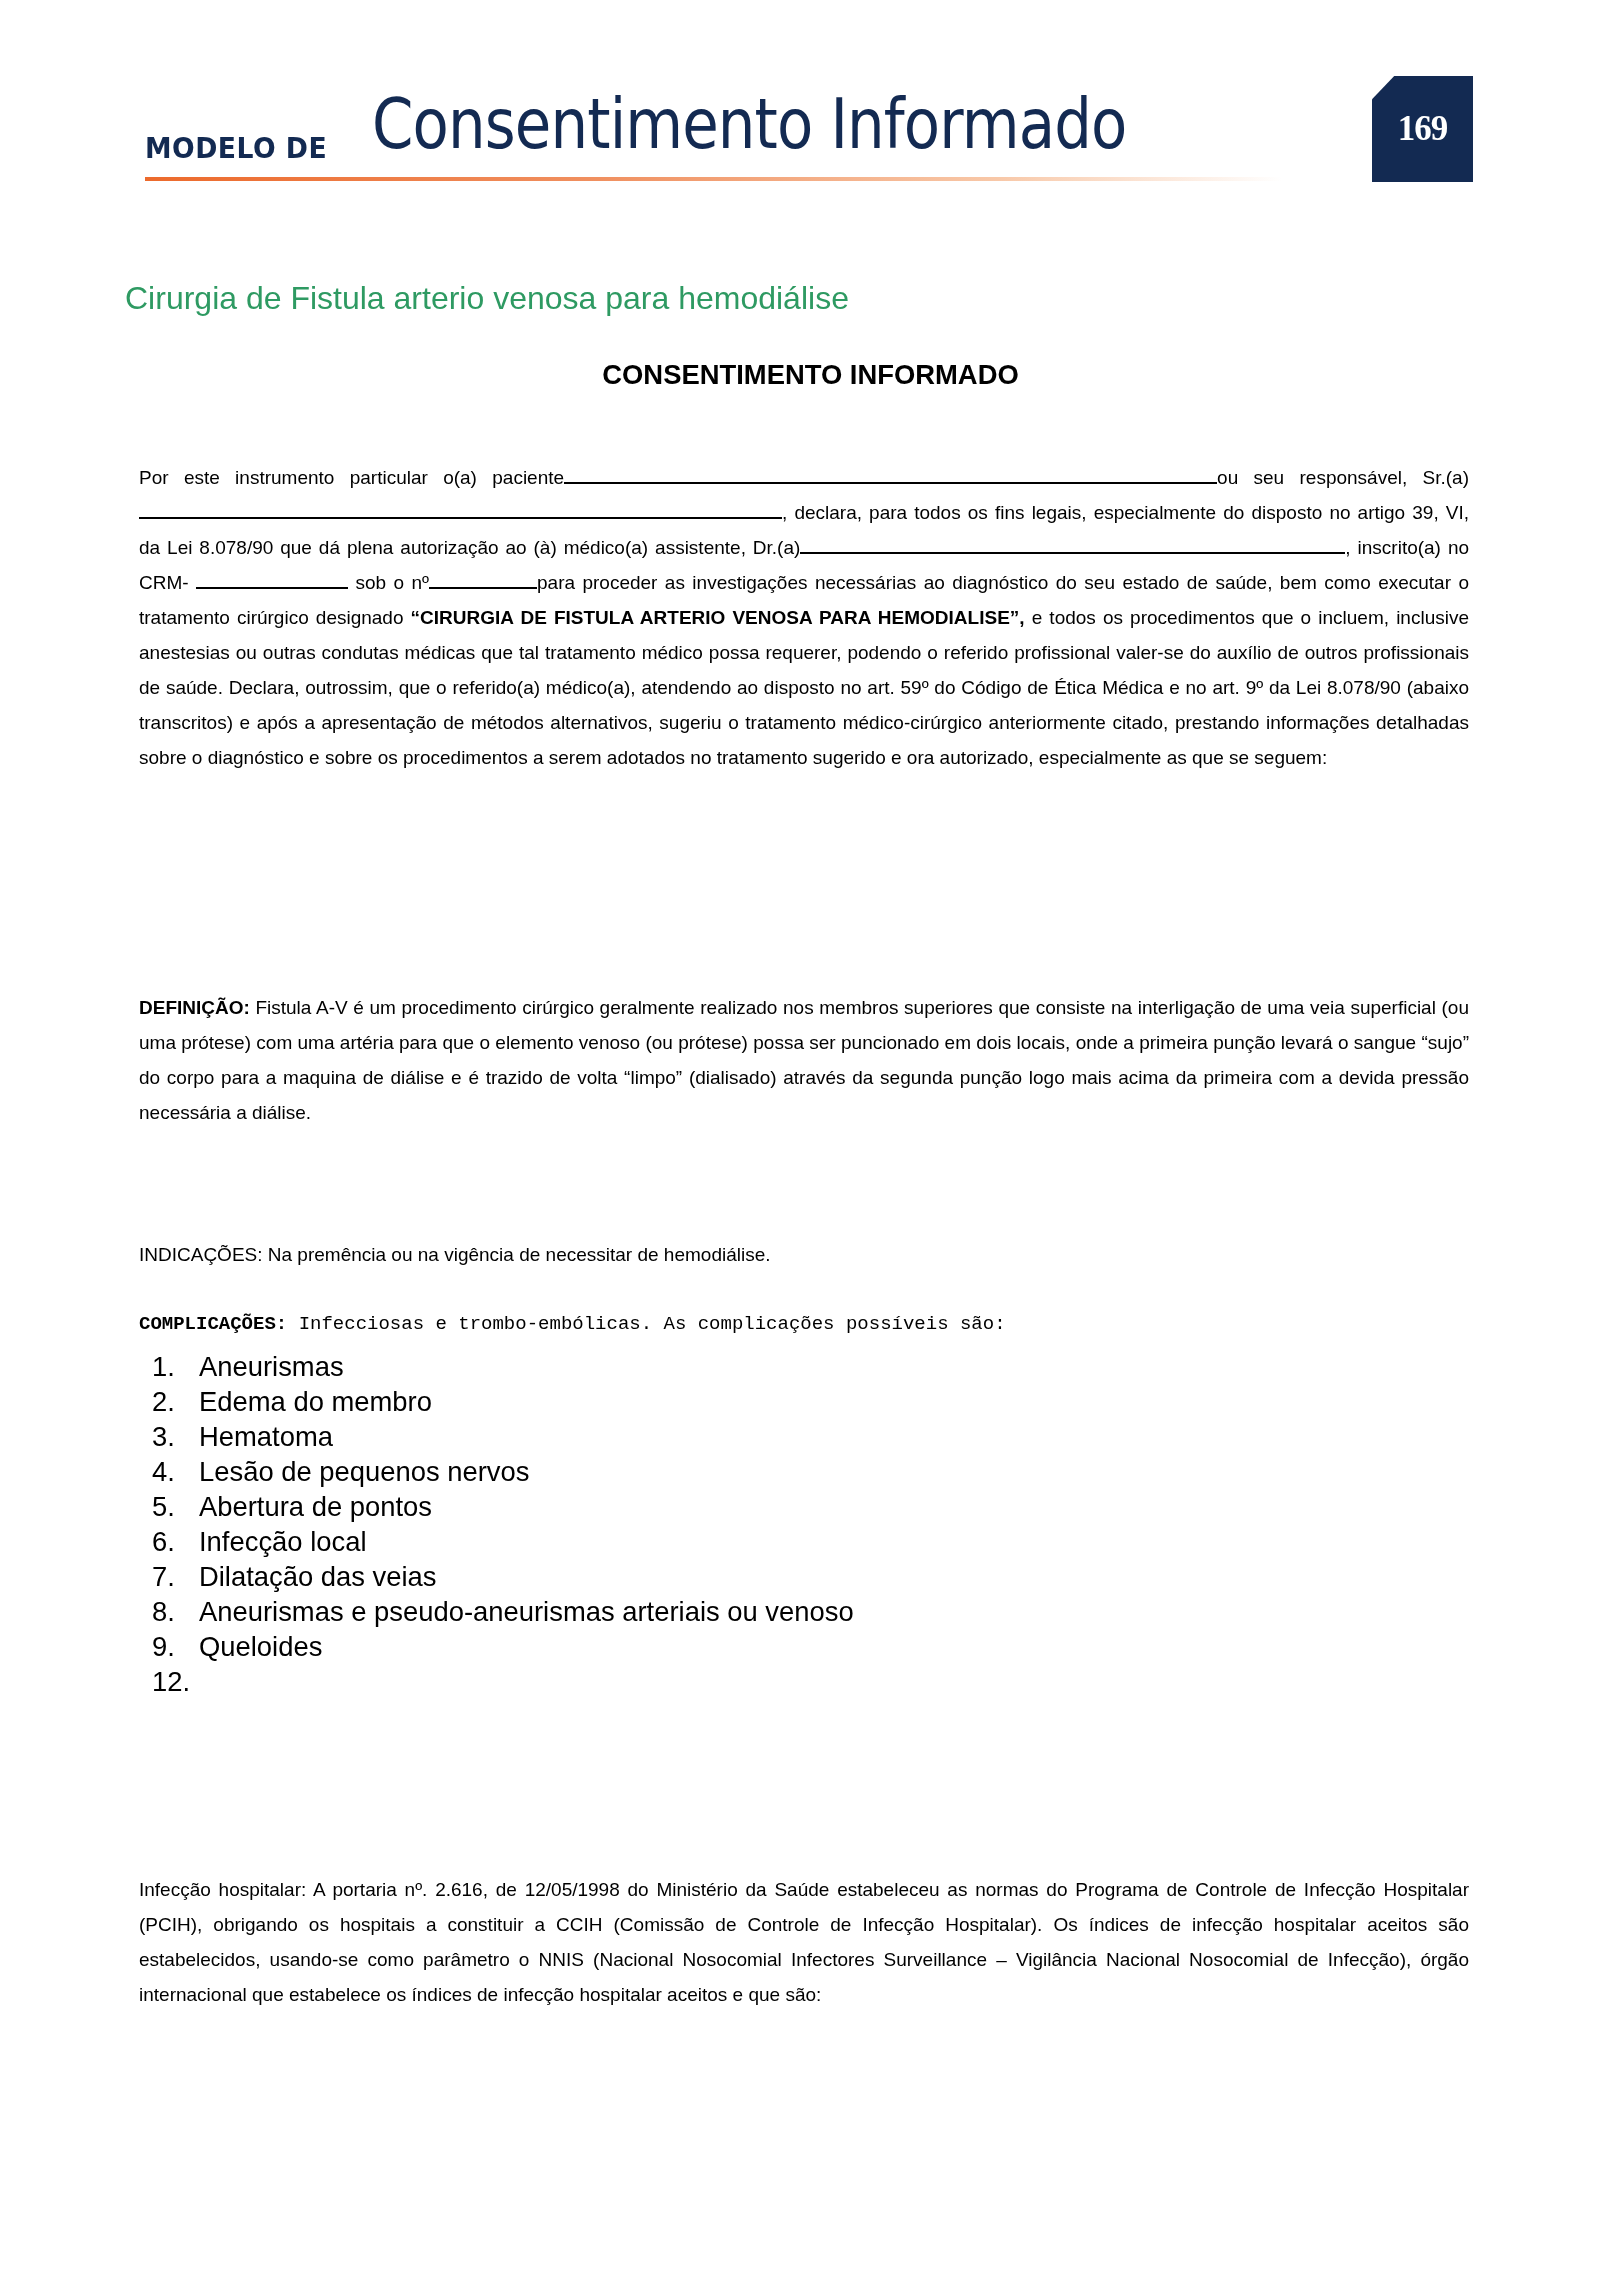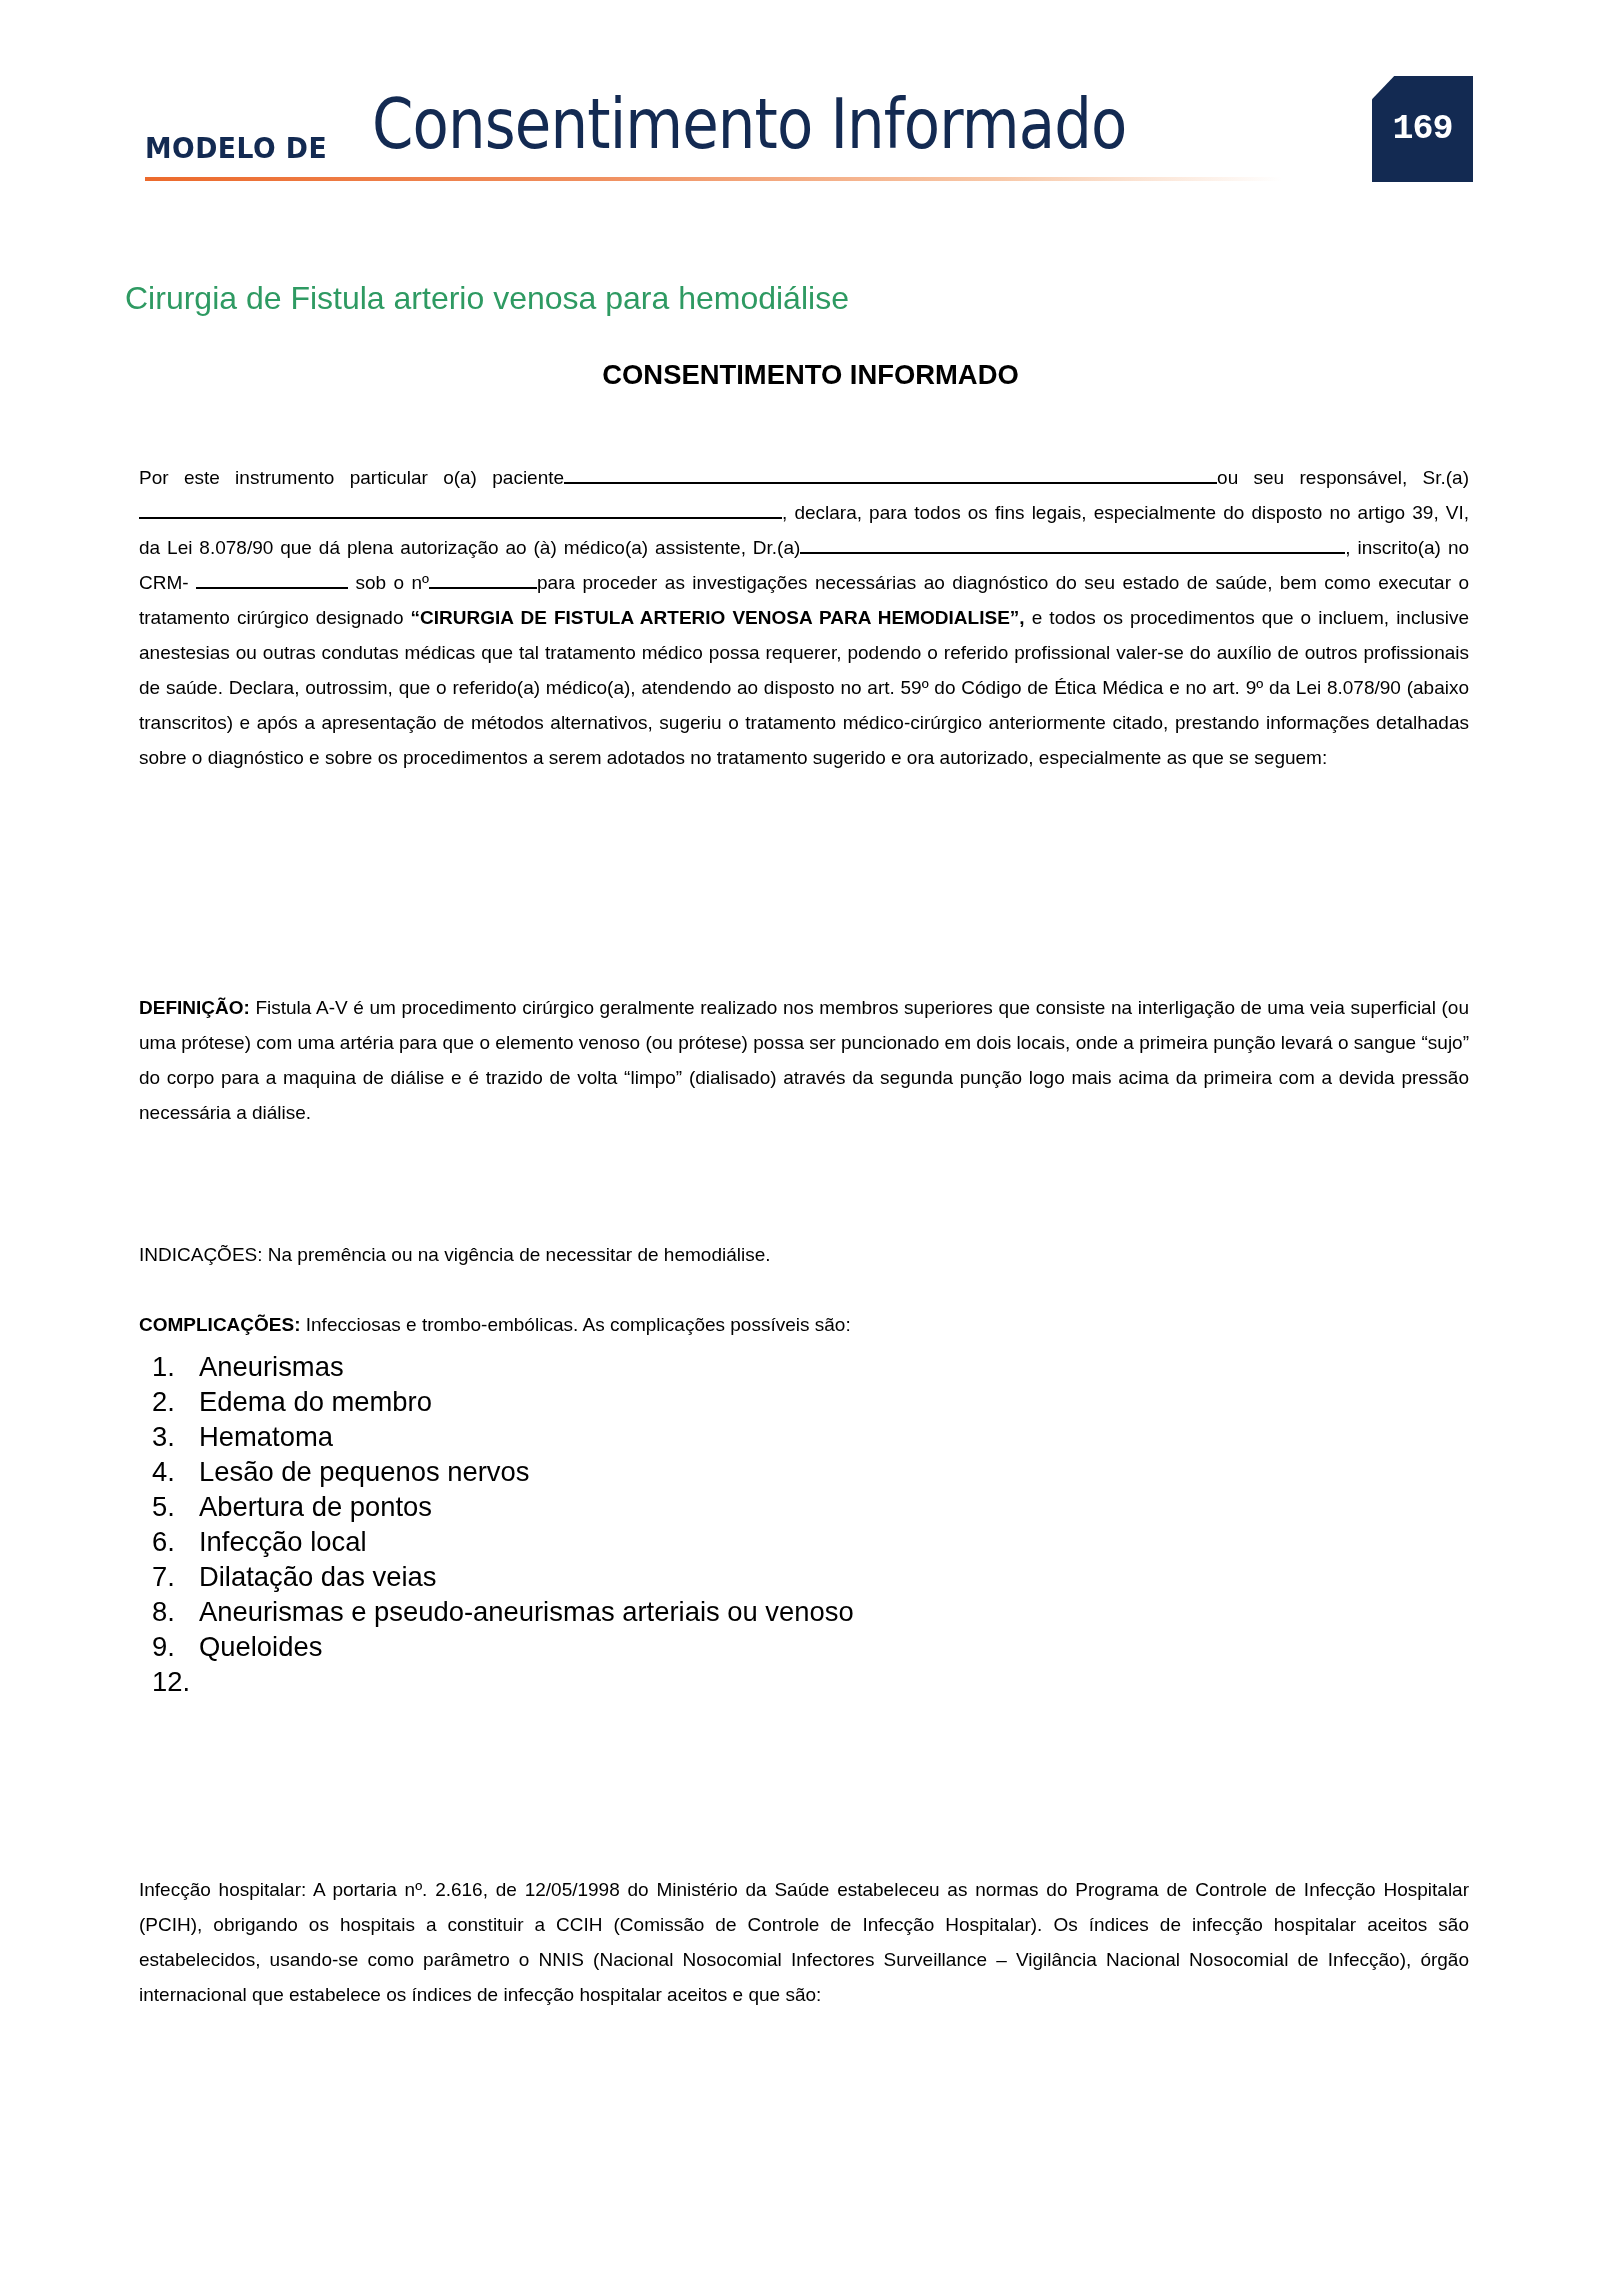--- a/index.html
+++ b/index.html
@@ -12,37 +12,37 @@
                    transform: scaleX(0.92); transform-origin: left; }
   .header-title { position: absolute; left: 227px; top: 0px; font-family: "DejaVu Sans", sans-serif;
                   font-size: 69px; color: #132a52; font-weight: normal; letter-spacing: -1px;
                   transform: scaleX(0.86); transform-origin: left; line-height: 1; white-space: nowrap; }
   .header-rule { position: absolute; left: 145px; top: 177px; width: 1137px; height: 3.9px;
                  background: linear-gradient(to right, #ec6a2c 0%, #f09060 40%, #f8c8a8 75%, rgba(255,255,255,0) 100%); }
 
   .page-badge { position: absolute; left: 1372px; top: 76px; width: 101px; height: 106px;
                 background: #132a52; clip-path: polygon(22% 0, 100% 0, 100% 100%, 0 100%, 0 22%);
                 display: flex; align-items: center; justify-content: center; }
-  .page-badge span { color: #ffffff; font-family: Liberation Mono, monospace; font-weight: bold;
+  .page-badge span { color: #ffffff; font-family: Liberation Serif, serif; font-weight: bold;
                      font-size: 35px; letter-spacing: -1px; }
 
   .section-title { position: absolute; left: 125px; top: 280px; font-size: 32px; font-weight: normal;
                    color: #2e9a62; white-space: nowrap; }
   .doc-heading { position: absolute; left: 0; width: 1621px; top: 359px; text-align: center;
                  font-size: 27.4px; font-weight: bold; }
 
   .body-text { position: absolute; left: 139px; width: 1330px; font-size: 19px; line-height: 35px;
                text-align: justify; margin-top: 29px; }
   .body-text b { font-weight: bold; }
   .blank { display: inline-block; border-bottom: 2px solid #000; height: 21.6px; vertical-align: baseline; }
 
   .p1 { top: 431px; }
   .p2 { top: 961px; }
   .p3 { top: 1208px; }
-  .p4 { top: 1278px; }
+  .p4 { top: 1278px; font-family: Liberation Mono, monospace; }
   .p5 { top: 1843px; }
 
   .list { position: absolute; left: 152px; top: 1349px; margin: 0; padding: 0; list-style: none;
           font-size: 27.4px; line-height: 35px; }
   .list li { display: flex; }
   .list .num { display: inline-block; width: 47px; }
 </style>
 </head>
 <body>
 

